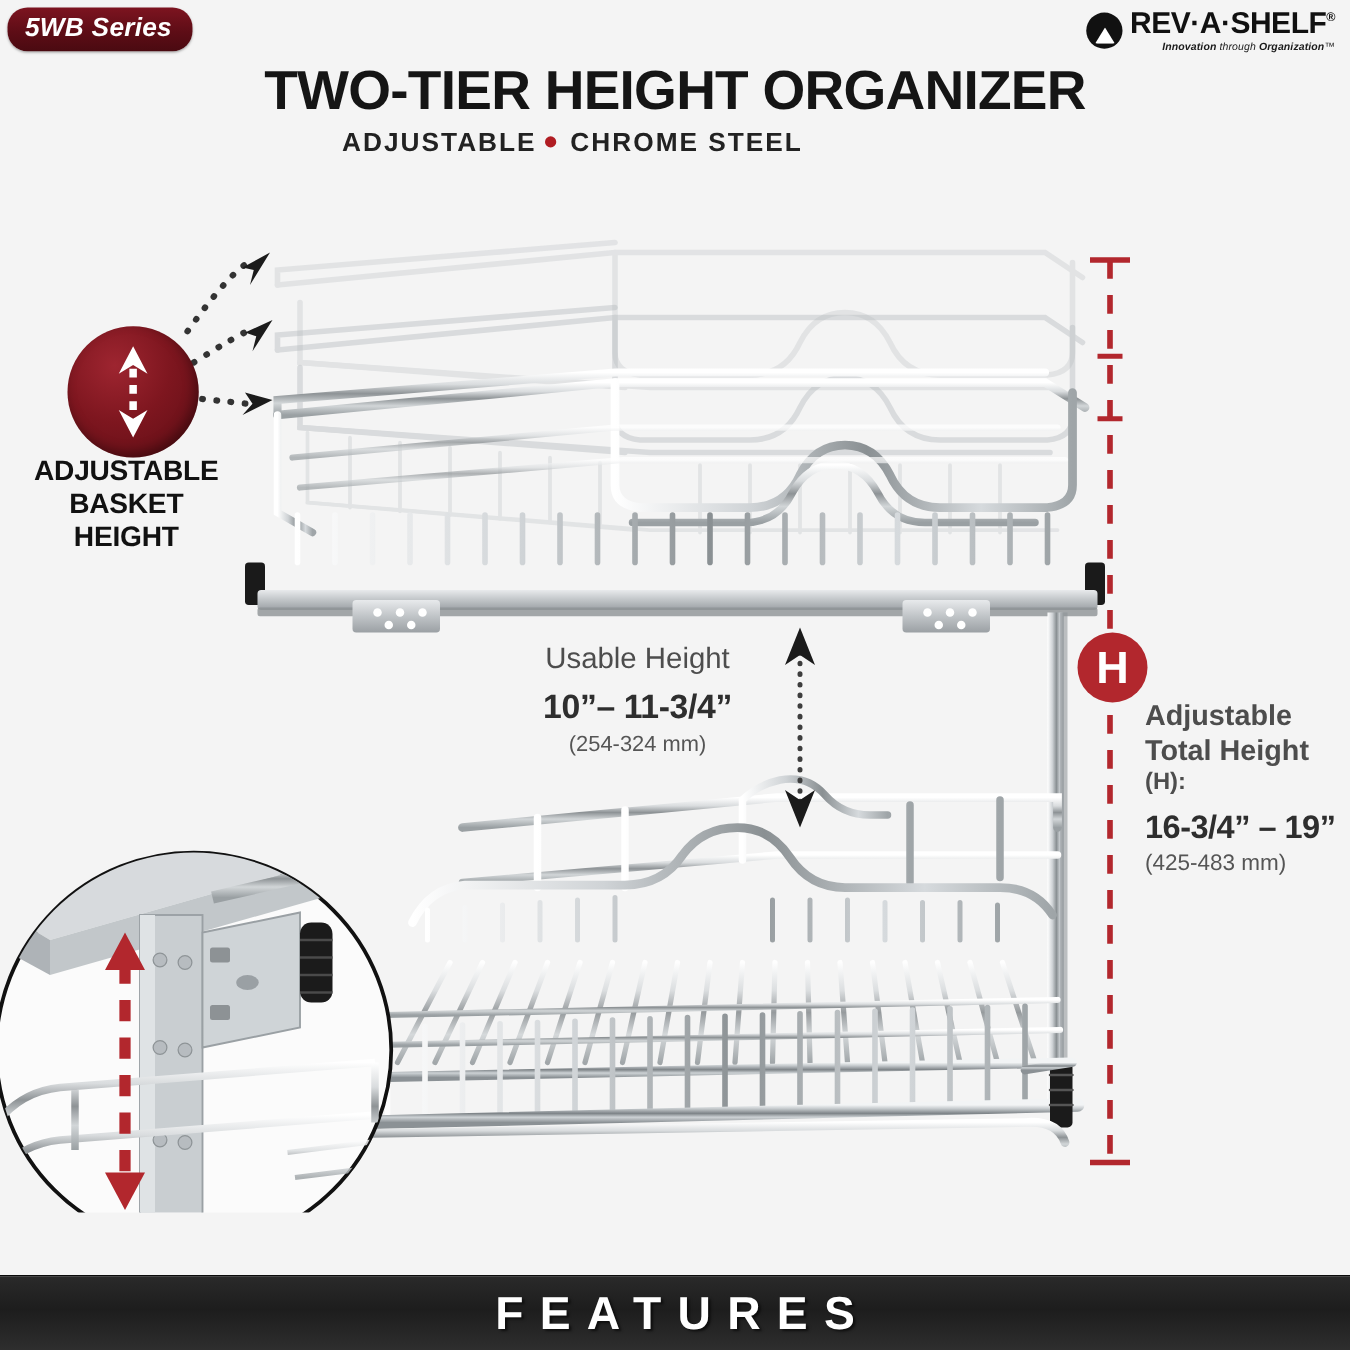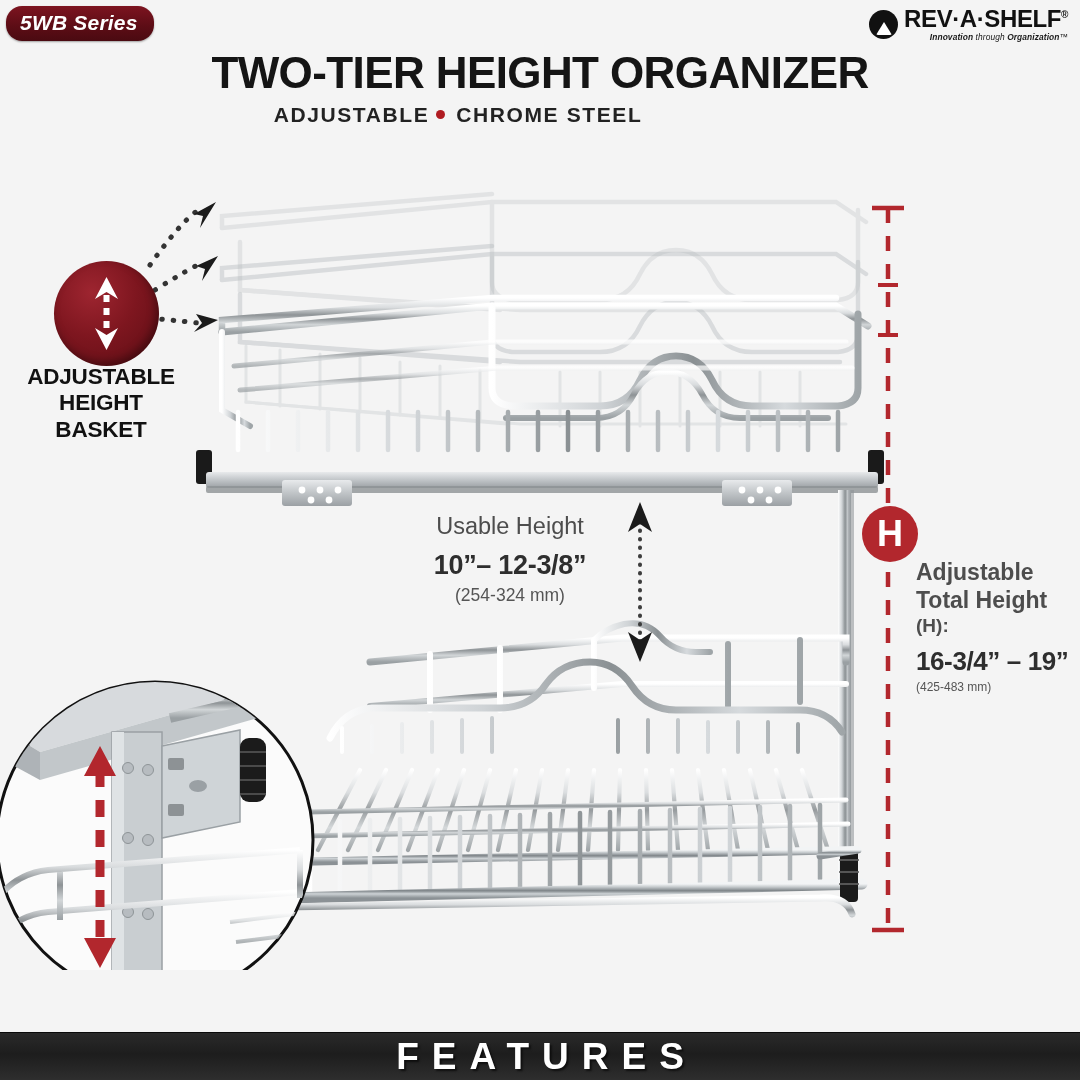--- a/index.html
+++ b/index.html
@@ -94,25 +94,25 @@
     border-radius:50%; background:#b2272d;
     display:flex; align-items:center; justify-content:center;
     color:#fff; font-size:36px; font-weight:bold; line-height:1;
   }
   .right-callout{
     position:absolute; left:916px; top:558px; width:164px; color:#4a4a4a;
   }
   .rc-l1{ font-size:23px; font-weight:bold; line-height:1.22; color:#4d4d4d; }
   .rc-h{ font-size:19px; }
   .rc-val{ font-size:26px; font-weight:bold; color:#2e2e2e; margin-top:9px; letter-spacing:-.4px;}
-  .rc-mm{ font-size:12px; color:#555; margin-top:3px; }
+  .rc-mm{ font-size:18px; color:#555; margin-top:3px; }
 
   
   .footer{
-    position:absolute; left:0; bottom:0; width:1080px; height:48px;
+    position:absolute; left:0; bottom:0; width:1080px; height:60px;
     background:linear-gradient(180deg,#2a2a2a 0%,#1d1d1d 45%,#2e2e2e 100%);
     display:flex; align-items:center; justify-content:center;
     border-top:1px solid #0a0a0a;
   }
   .footer span{
     color:#fff; font-size:37px; font-weight:bold; letter-spacing:13px;
     text-indent:13px; text-shadow:2px 2px 2px rgba(0,0,0,.6);
   }
 </style>
 </head>
@@ -405,27 +405,27 @@
 
   <div class="adj-circle">
     <svg width="105" height="105" viewBox="0 0 105 105">
       <path d="M52.5,16 L41,38 L52.5,31 L64,38 Z" fill="#fff"></path>
       <path d="M52.5,89 L41,67 L52.5,74 L64,67 Z" fill="#fff"></path>
       <path d="M52.5,34 L52.5,71" stroke="#fff" stroke-width="6" stroke-dasharray="7 6" fill="none"></path>
     </svg>
   </div>
   <div class="adj-label">
     <div>ADJUSTABLE</div>
+    <div>BASKET</div>
     <div>HEIGHT</div>
-    <div>BASKET</div>
   </div>
 
   <div class="mid-callout">
     <div class="mid-l1">Usable Height</div>
-    <div class="mid-val">10”– 12-3/8”</div>
+    <div class="mid-val">10”– 11-3/4”</div>
     <div class="mid-mm">(254-324 mm)</div>
   </div>
 
   <div class="h-badge">H</div>
   <div class="right-callout">
     <div class="rc-l1">Adjustable</div>
     <div class="rc-l1">Total Height</div>
     <div class="rc-l1 rc-h">(H):</div>
     <div class="rc-val">16-3/4” – 19”</div>
     <div class="rc-mm">(425-483 mm)</div>

